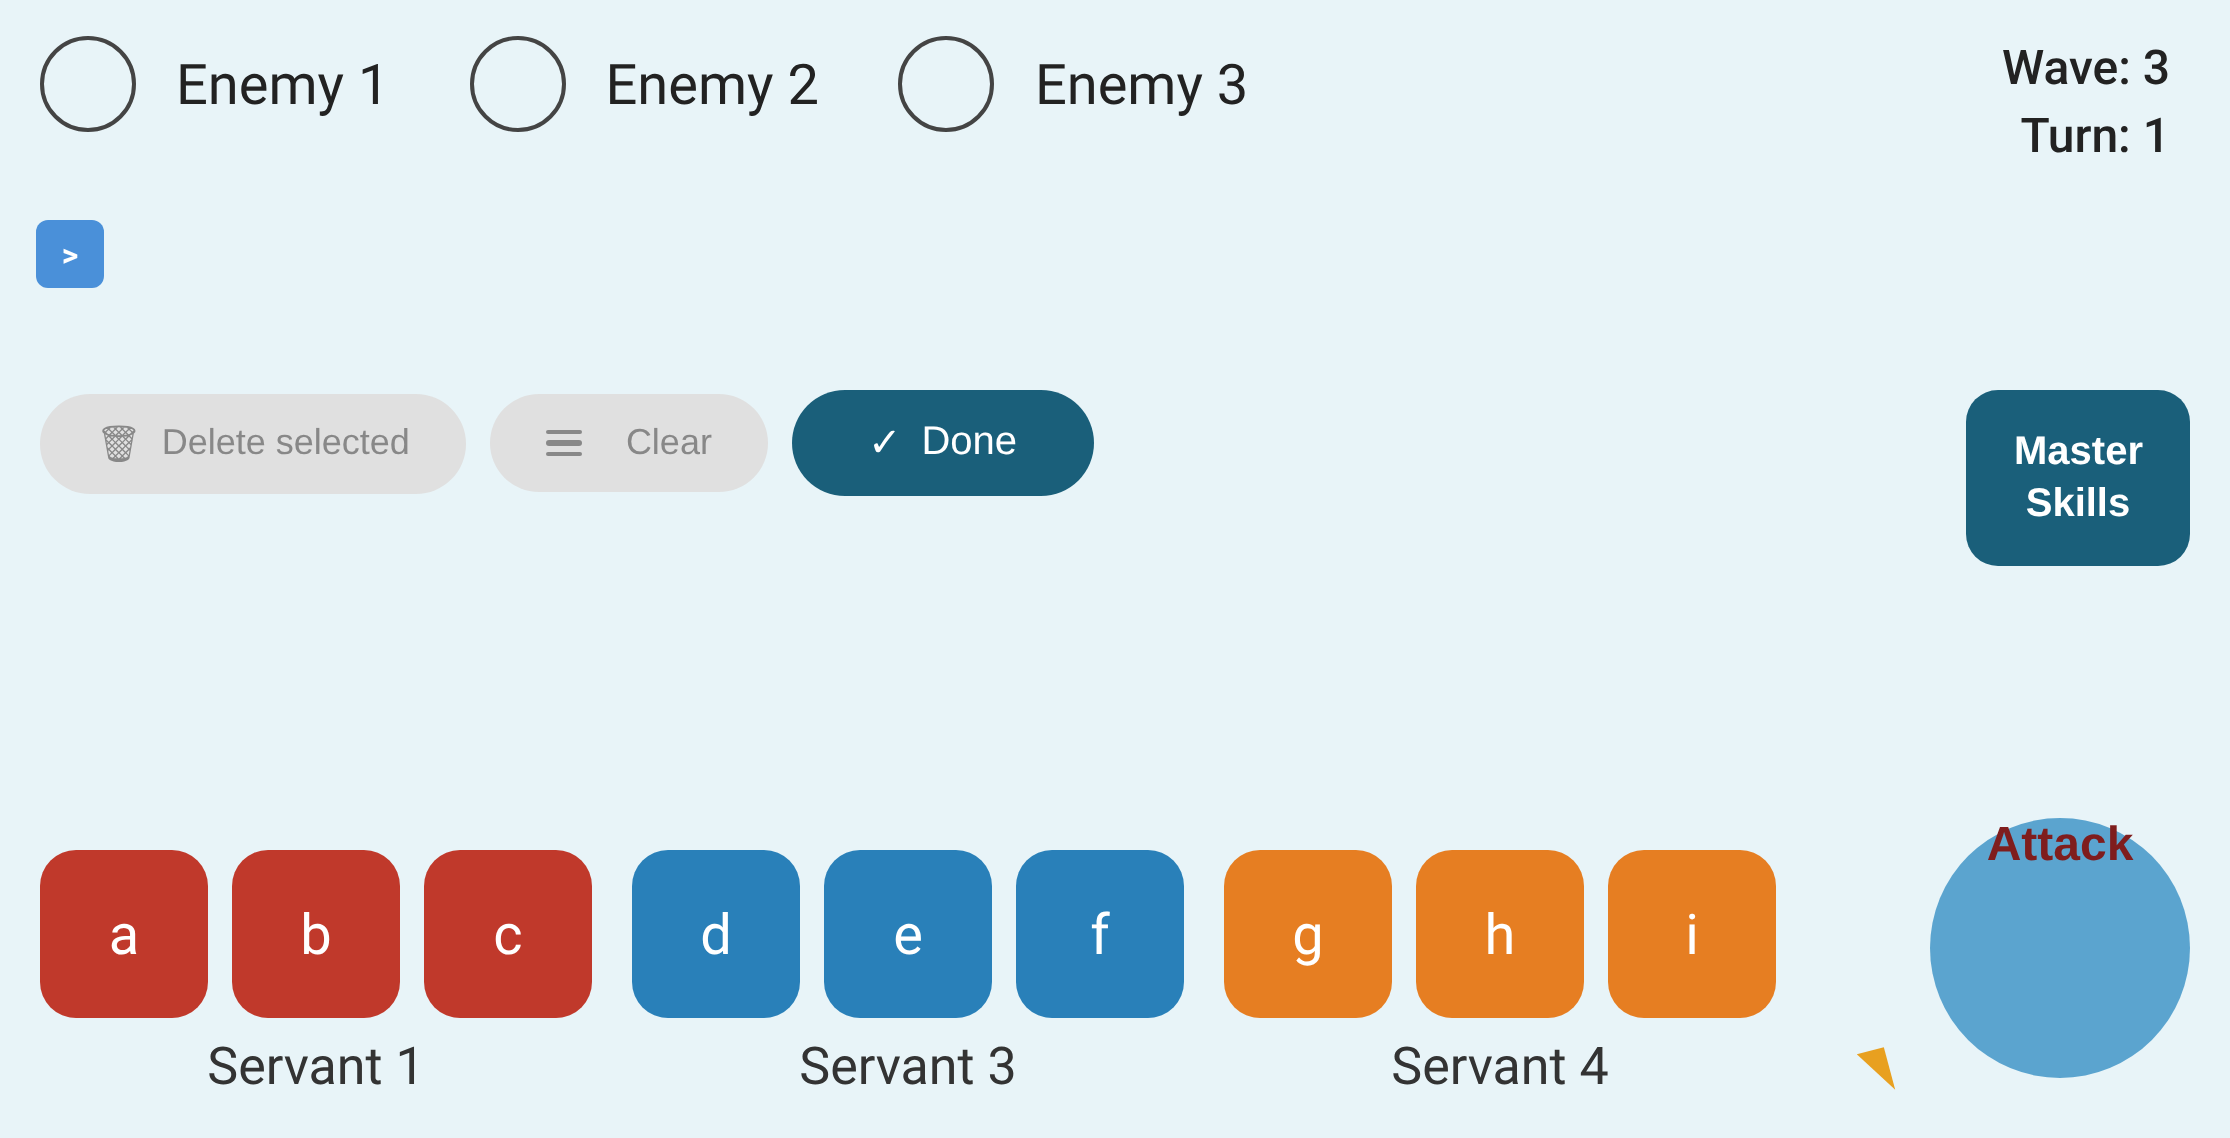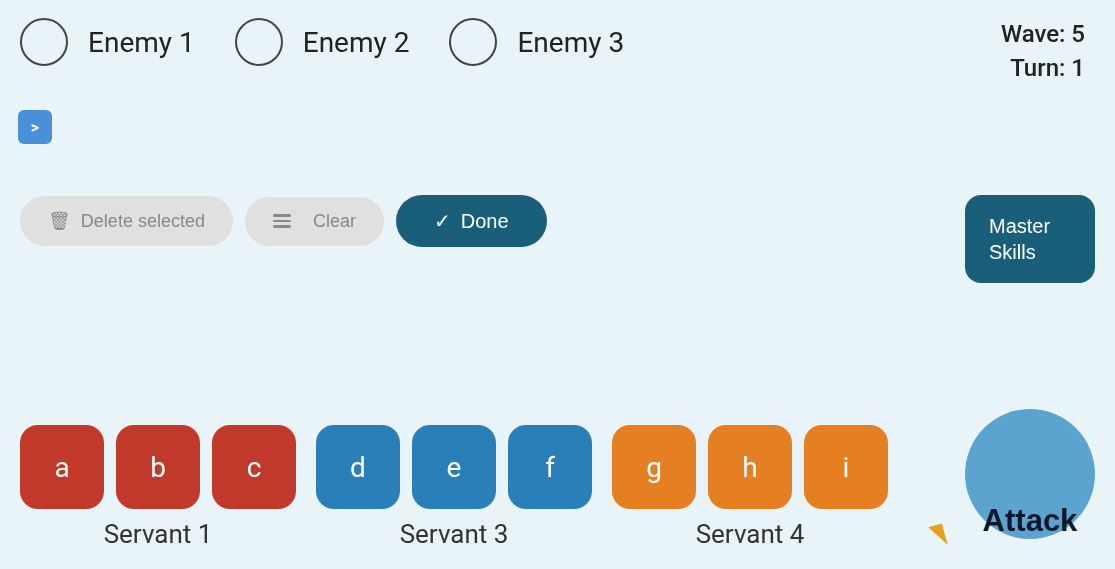--- a/index.html
+++ b/index.html
@@ -128,24 +128,24 @@
       position: absolute;
       top: 195px;
       right: 20px;
       background: #1a5f7a;
       border: none;
       border-radius: 16px;
       padding: 18px 24px;
       font-size: 20px;
       color: white;
       cursor: pointer;
-      font-weight: 400;
-      text-align: left;
+      font-weight: 700;
+      text-align: center;
       line-height: 1.3;
-      width: 130px;
+      width: 112px;
     }
 
     
     .servant-section {
       position: absolute;
       bottom: 20px;
       left: 20px;
       display: flex;
       align-items: flex-end;
       gap: 0;
@@ -189,26 +189,26 @@
     
     .btn-attack {
       position: absolute;
       bottom: 30px;
       right: 20px;
       width: 130px;
       height: 130px;
       border-radius: 50%;
       background: #5ba4cf;
       border: none;
-      font-size: 31px;
-      color: #0f172a;
+      font-size: 24px;
+      color: #7f1d1d;
       font-weight: 600;
       cursor: pointer;
       display: flex;
-      align-items: flex-end;
+      align-items: flex-start;
       justify-content: center;
     }
 
     
     .cursor-indicator {
       position: absolute;
       bottom: 22px;
       right: 170px;
       width: 0;
       height: 0;
@@ -244,21 +244,21 @@
     <div class="enemy-circle"></div>
     <span class="enemy-label">Enemy 2</span>
   </div>
   <div class="enemy-item">
     <div class="enemy-circle"></div>
     <span class="enemy-label">Enemy 3</span>
   </div>
 </div>
 
 <div class="wave-info">
-  <div>Wave: 5</div>
+  <div>Wave: 3</div>
   <div>Turn: 1</div>
 </div>
 
 <div class="arrow-btn">
   <span>&gt;</span>
 </div>
 
 <div class="action-row">
   <button class="btn-delete">
     <span class="trash-icon">🗑</span>

